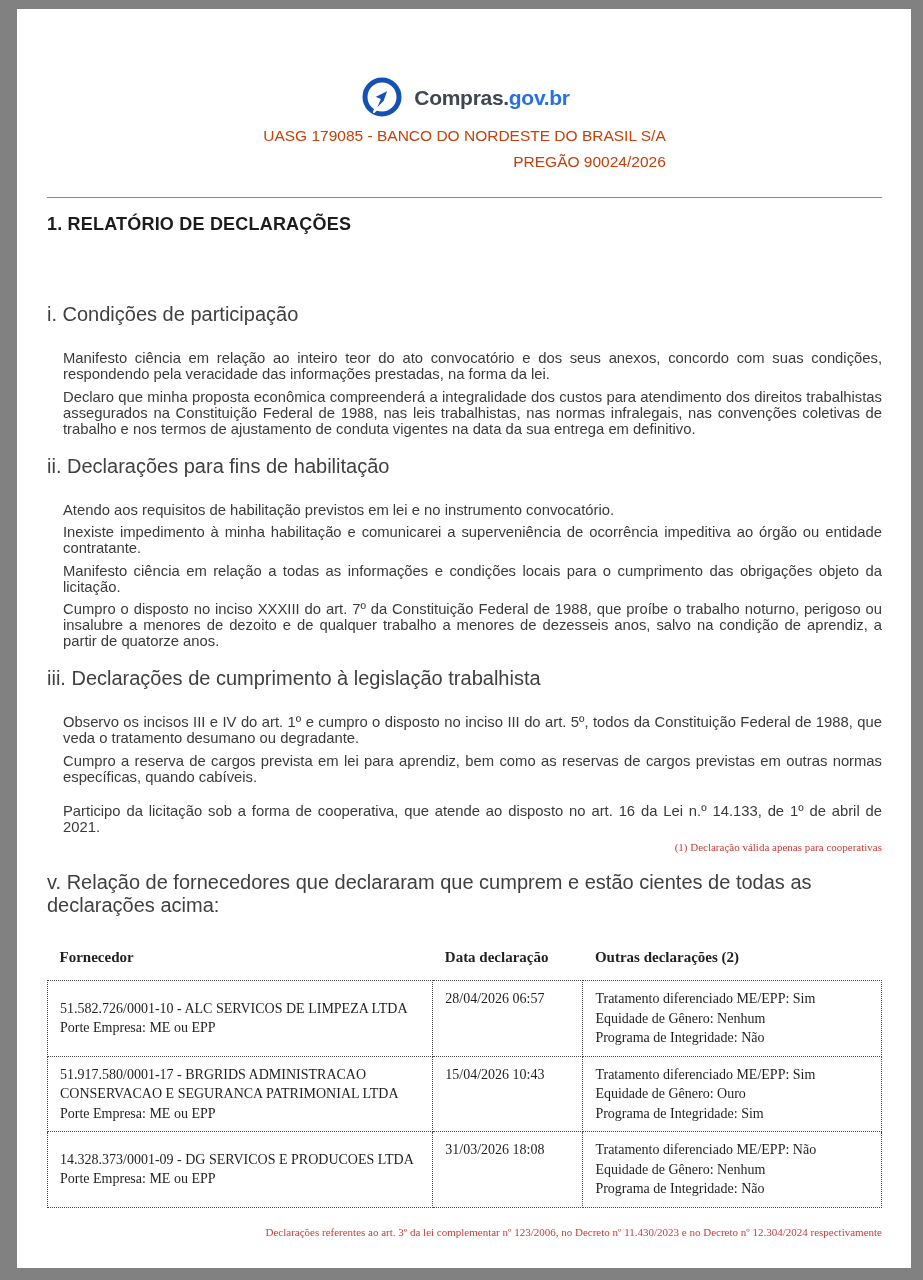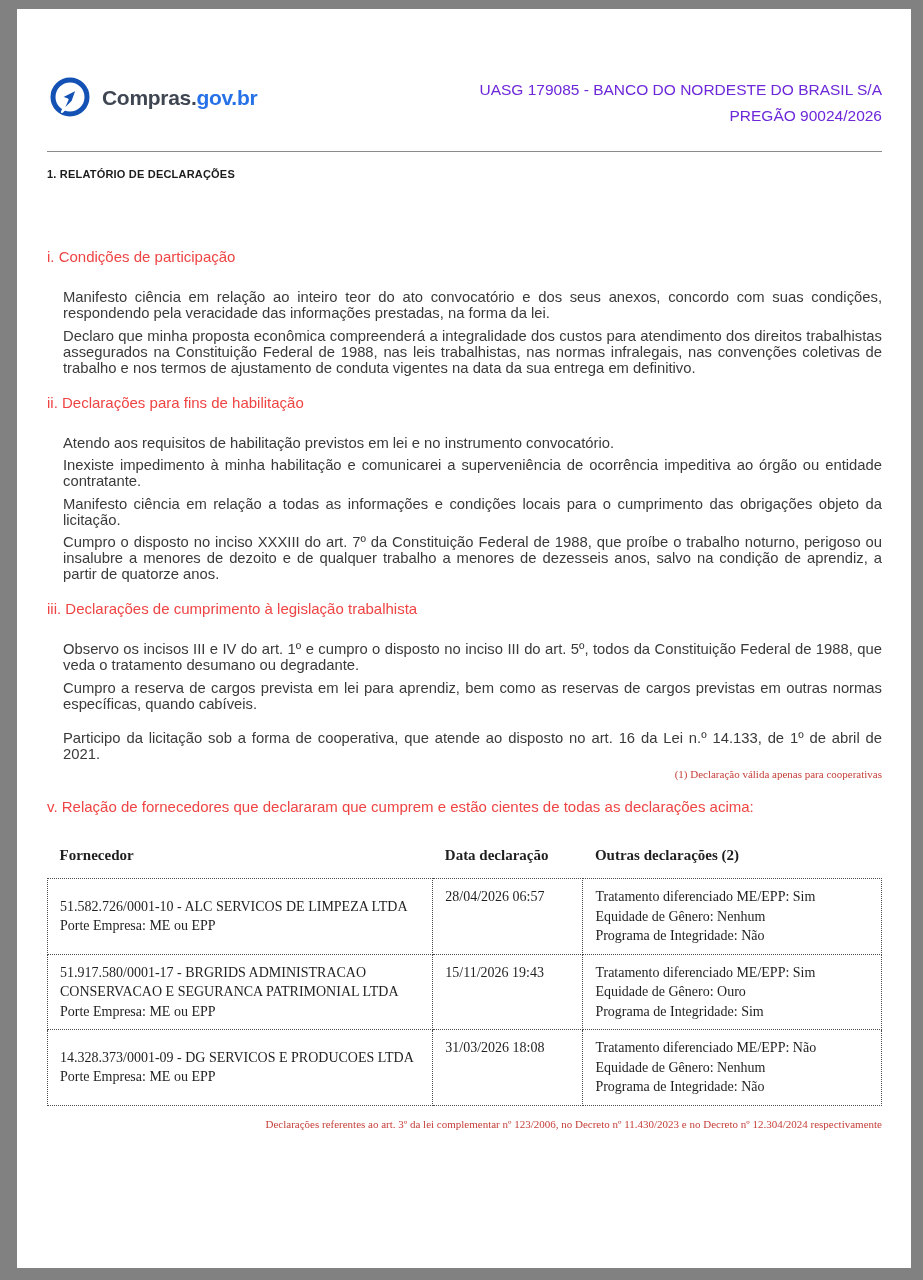--- a/index.html
+++ b/index.html
@@ -13,45 +13,46 @@
   .page{
     position:absolute;
     left:17px;top:9px;
     width:894px;height:1259px;
     background:#ffffff;
     box-sizing:border-box;
     padding:0 29px 0 30px;
   }
   
   .doc-header{
-    display:flex;justify-content:space-between;align-items:flex-start;
+    display:flex;justify-content:space-between;align-items:center;
     padding-top:66px;
+    flex-direction:column;
   }
   .logo{display:flex;align-items:center;gap:9px;}
   .logo-text{font-size:21px;font-weight:bold;letter-spacing:-0.3px;color:#3f4652;}
   .logo-text .gov{color:#2670e8;}
   .header-right{
     text-align:right;
-    font-size:15.5px;color:#6d28d9;line-height:26px;
+    font-size:15.5px;color:#c2410c;line-height:26px;
     padding-top:2px;
   }
   .header-rule{
     border:none;border-top:1.5px solid #8a8a8a;
     margin:22px 0 0 0;
   }
   
   .doc-title{
-    font-size:11px;font-weight:bold;color:#1c1c1c;
+    font-size:18px;font-weight:bold;color:#1c1c1c;
     margin:16px 0 0 0;letter-spacing:0.2px;
   }
   
   .section{margin-top:18px;}
   .section.first{margin-top:68px;}
   .sec-heading{
-    font-size:15px;color:#ef4444;
+    font-size:20px;color:#404040;
     margin:16px 0 24px 0;
   }
   .para{
     font-size:14.8px;color:#3a3a3a;line-height:16px;
     text-align:justify;
     margin:6.5px 0 6.5px 16px;
   }
   .red-note{
     font-family:"Liberation Serif", serif;
     font-size:11px;color:#c5403a;
@@ -77,21 +78,21 @@
     vertical-align:top;
   }
   .decl-table td.forn{vertical-align:middle;}
   .decl-table col.c1{width:46.2%;}
   .decl-table col.c2{width:18%;}
   .decl-table col.c3{width:35.8%;}
   .table-footnote{
     font-family:"Liberation Serif", serif;
     font-size:11px;color:#c5403a;
     text-align:right;
-    margin-top:12px;
+    margin-top:18px;
   }
 </style>
 </head>
 <body>
 
 <div class="page">
 
   <div class="doc-header">
     <div class="logo">
       <span style="display:inline-flex;">
@@ -165,21 +166,21 @@
           <div>Tratamento diferenciado ME/EPP: Sim</div>
           <div>Equidade de Gênero: Nenhum</div>
           <div>Programa de Integridade: Não</div>
         </td>
       </tr>
       <tr>
         <td class="forn">
           <div>51.917.580/0001-17 - BRGRIDS ADMINISTRACAO CONSERVACAO E SEGURANCA PATRIMONIAL LTDA</div>
           <div>Porte Empresa: ME ou EPP</div>
         </td>
-        <td>15/11/2026 19:43</td>
+        <td>15/04/2026 10:43</td>
         <td>
           <div>Tratamento diferenciado ME/EPP: Sim</div>
           <div>Equidade de Gênero: Ouro</div>
           <div>Programa de Integridade: Sim</div>
         </td>
       </tr>
       <tr>
         <td class="forn">
           <div>14.328.373/0001-09 - DG SERVICOS E PRODUCOES LTDA</div>
           <div>Porte Empresa: ME ou EPP</div>

